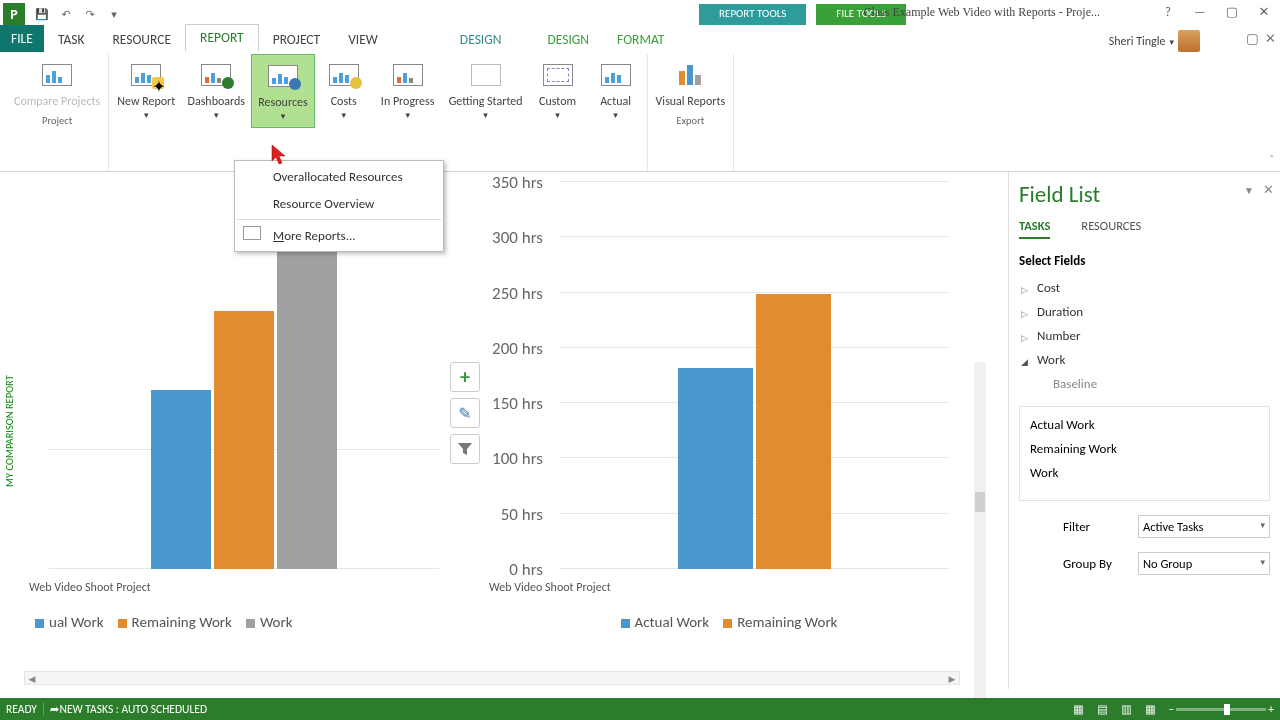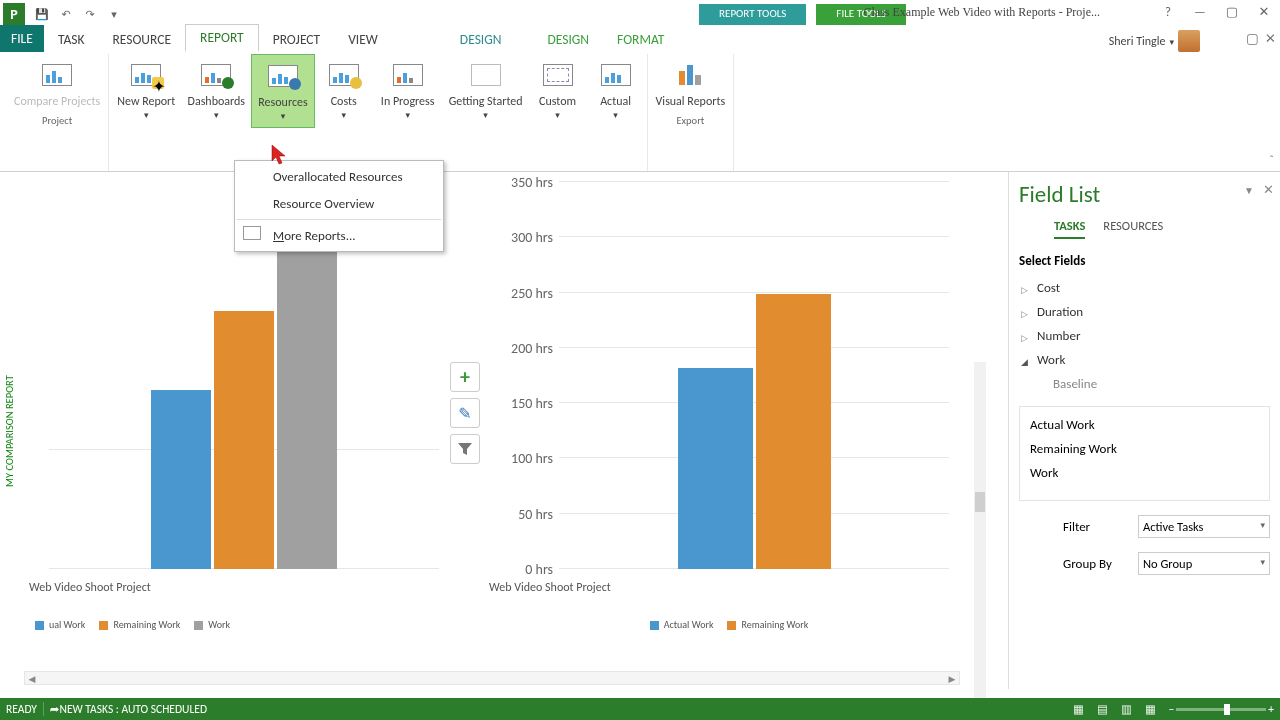--- a/index.html
+++ b/index.html
@@ -62,47 +62,47 @@
   
   .workspace { position: relative; height: 517px; background: #fff; display: flex; }
   .vtitle { writing-mode: vertical-rl; transform: rotate(180deg); font-size: 10.5px; color: #118811; padding: 0 3px; text-align:center; align-self:center; height:350px;}
   .charts { flex: 1; display: flex; gap: 40px; padding: 0 10px; }
   .chart { position: relative; }
   .chart1 { width: 420px; }
   .chart2 { width: 480px; }
   .plot { position: absolute; left: 20px; top: 0; right: 10px; bottom: 120px; }
   .plot2 { position: absolute; left: 70px; top: 10px; right: 20px; bottom: 120px; }
   .gridline { position: absolute; left: 0; right: 0; border-top: 1px solid #e6e6e6; }
-  .ylabel { position: absolute; right: 100%; margin-right: 6px; font-size: 14px; color: #666; transform: translateY(-50%); white-space:nowrap; }
+  .ylabel { position: absolute; right: 100%; margin-right: 16px; font-size: 17px; color: #666; transform: translateY(-50%); white-space:nowrap; }
   .bars { position: absolute; left: 0; right: 0; bottom: 0; top: 0; display: flex; align-items: flex-end; justify-content: center; gap: 3px; }
   .bar { width: 60px; }
   .bar.b-blue { background: #4a97cf; }
   .bar.b-orange { background: #e08c2f; }
   .bar.b-gray { background: #a0a0a0; }
   .xaxis-label { position: absolute; bottom: 95px; left: 0; right: 0; text-align: left; font-size: 12px; color: #555; }
-  .legend { position: absolute; bottom: 58px; left: 0; right: 0; display: flex; justify-content: center; gap: 14px; font-size: 10px; color: #555; }
+  .legend { position: absolute; bottom: 58px; left: 0; right: 0; display: flex; justify-content: center; gap: 14px; font-size: 15px; color: #555; }
   .legend span i { display: inline-block; width: 9px; height: 9px; margin-right: 5px; vertical-align: middle; }
 
   
   .minibar { position: absolute; left: 450px; top: 190px; display:flex; flex-direction:column; gap:6px; }
   .minibar .mb { width:30px;height:30px;border:1px solid #ccc;border-radius:3px;background:#fff;display:flex;align-items:center;justify-content:center; }
 
   
   .vscroll { position:absolute; right: 980px; left:auto; top:190px; width:12px; height:475px; background:#f1f1f1; }
   .vscroll .thumbv{position:absolute;left:1px;right:1px;top:130px;height:20px;background:#cfcfcf;}
   .hscroll { position:absolute; left:24px; right:320px; bottom:4px; height:14px; background:#f5f5f5; border:1px solid #e5e5e5;}
   .hscroll .ar{width:14px;height:12px;position:absolute;top:0;display:flex;align-items:center;justify-content:center;color:#888;font-size:9px;}
   .hscroll .ar.l{left:0}.hscroll .ar.r{right:0}
 
   
   .panel { position: absolute; right: 0; top: 0; bottom: 0; width: 272px; background: #fff; border-left: 1px solid #ddd; padding: 8px 10px 4px; }
   .panel h2 { font-size: 23px; font-weight: 300; color: #2b7d2b; margin-bottom: 10px; }
   .panel .pclose{position:absolute;right:6px;top:10px;color:#888;font-size:13px}
   .panel .pdrop{position:absolute;right:26px;top:12px;color:#888;font-size:10px}
-  .ptabs { display: flex; gap: 18px; font-size: 12.5px; margin-bottom: 14px; margin-left: 35px; }
+  .ptabs { display: flex; gap: 31px; font-size: 12.5px; margin-bottom: 14px; }
   .ptabs .pt { color: #555; padding-bottom: 4px; }
   .ptabs .pt.active { color: #2b7d2b; font-weight: 600; border-bottom: 2px solid #2b7d2b; }
   .panel h3 { font-size: 13px; margin-bottom: 8px; }
   .tree { font-size: 13px; color: #333; line-height: 24px; }
   .tree .tn { padding-left: 18px; position: relative; }
   .tree .tn::before { content: "▷"; position: absolute; left: 2px; font-size: 9px; color: #888; top: 2px; }
   .tree .tn.open::before { content: "◢"; color: #555; }
   .tree .sub { padding-left: 34px; color:#888; }
   .selfields { border: 1px solid #e3e3e3; padding: 6px 10px; margin-top: 10px; font-size: 13px; line-height: 24px; height:95px; }
   .prow { display: flex; align-items: center; justify-content: space-between; margin-top: 14px; font-size: 13px; margin-left: 44px; }

